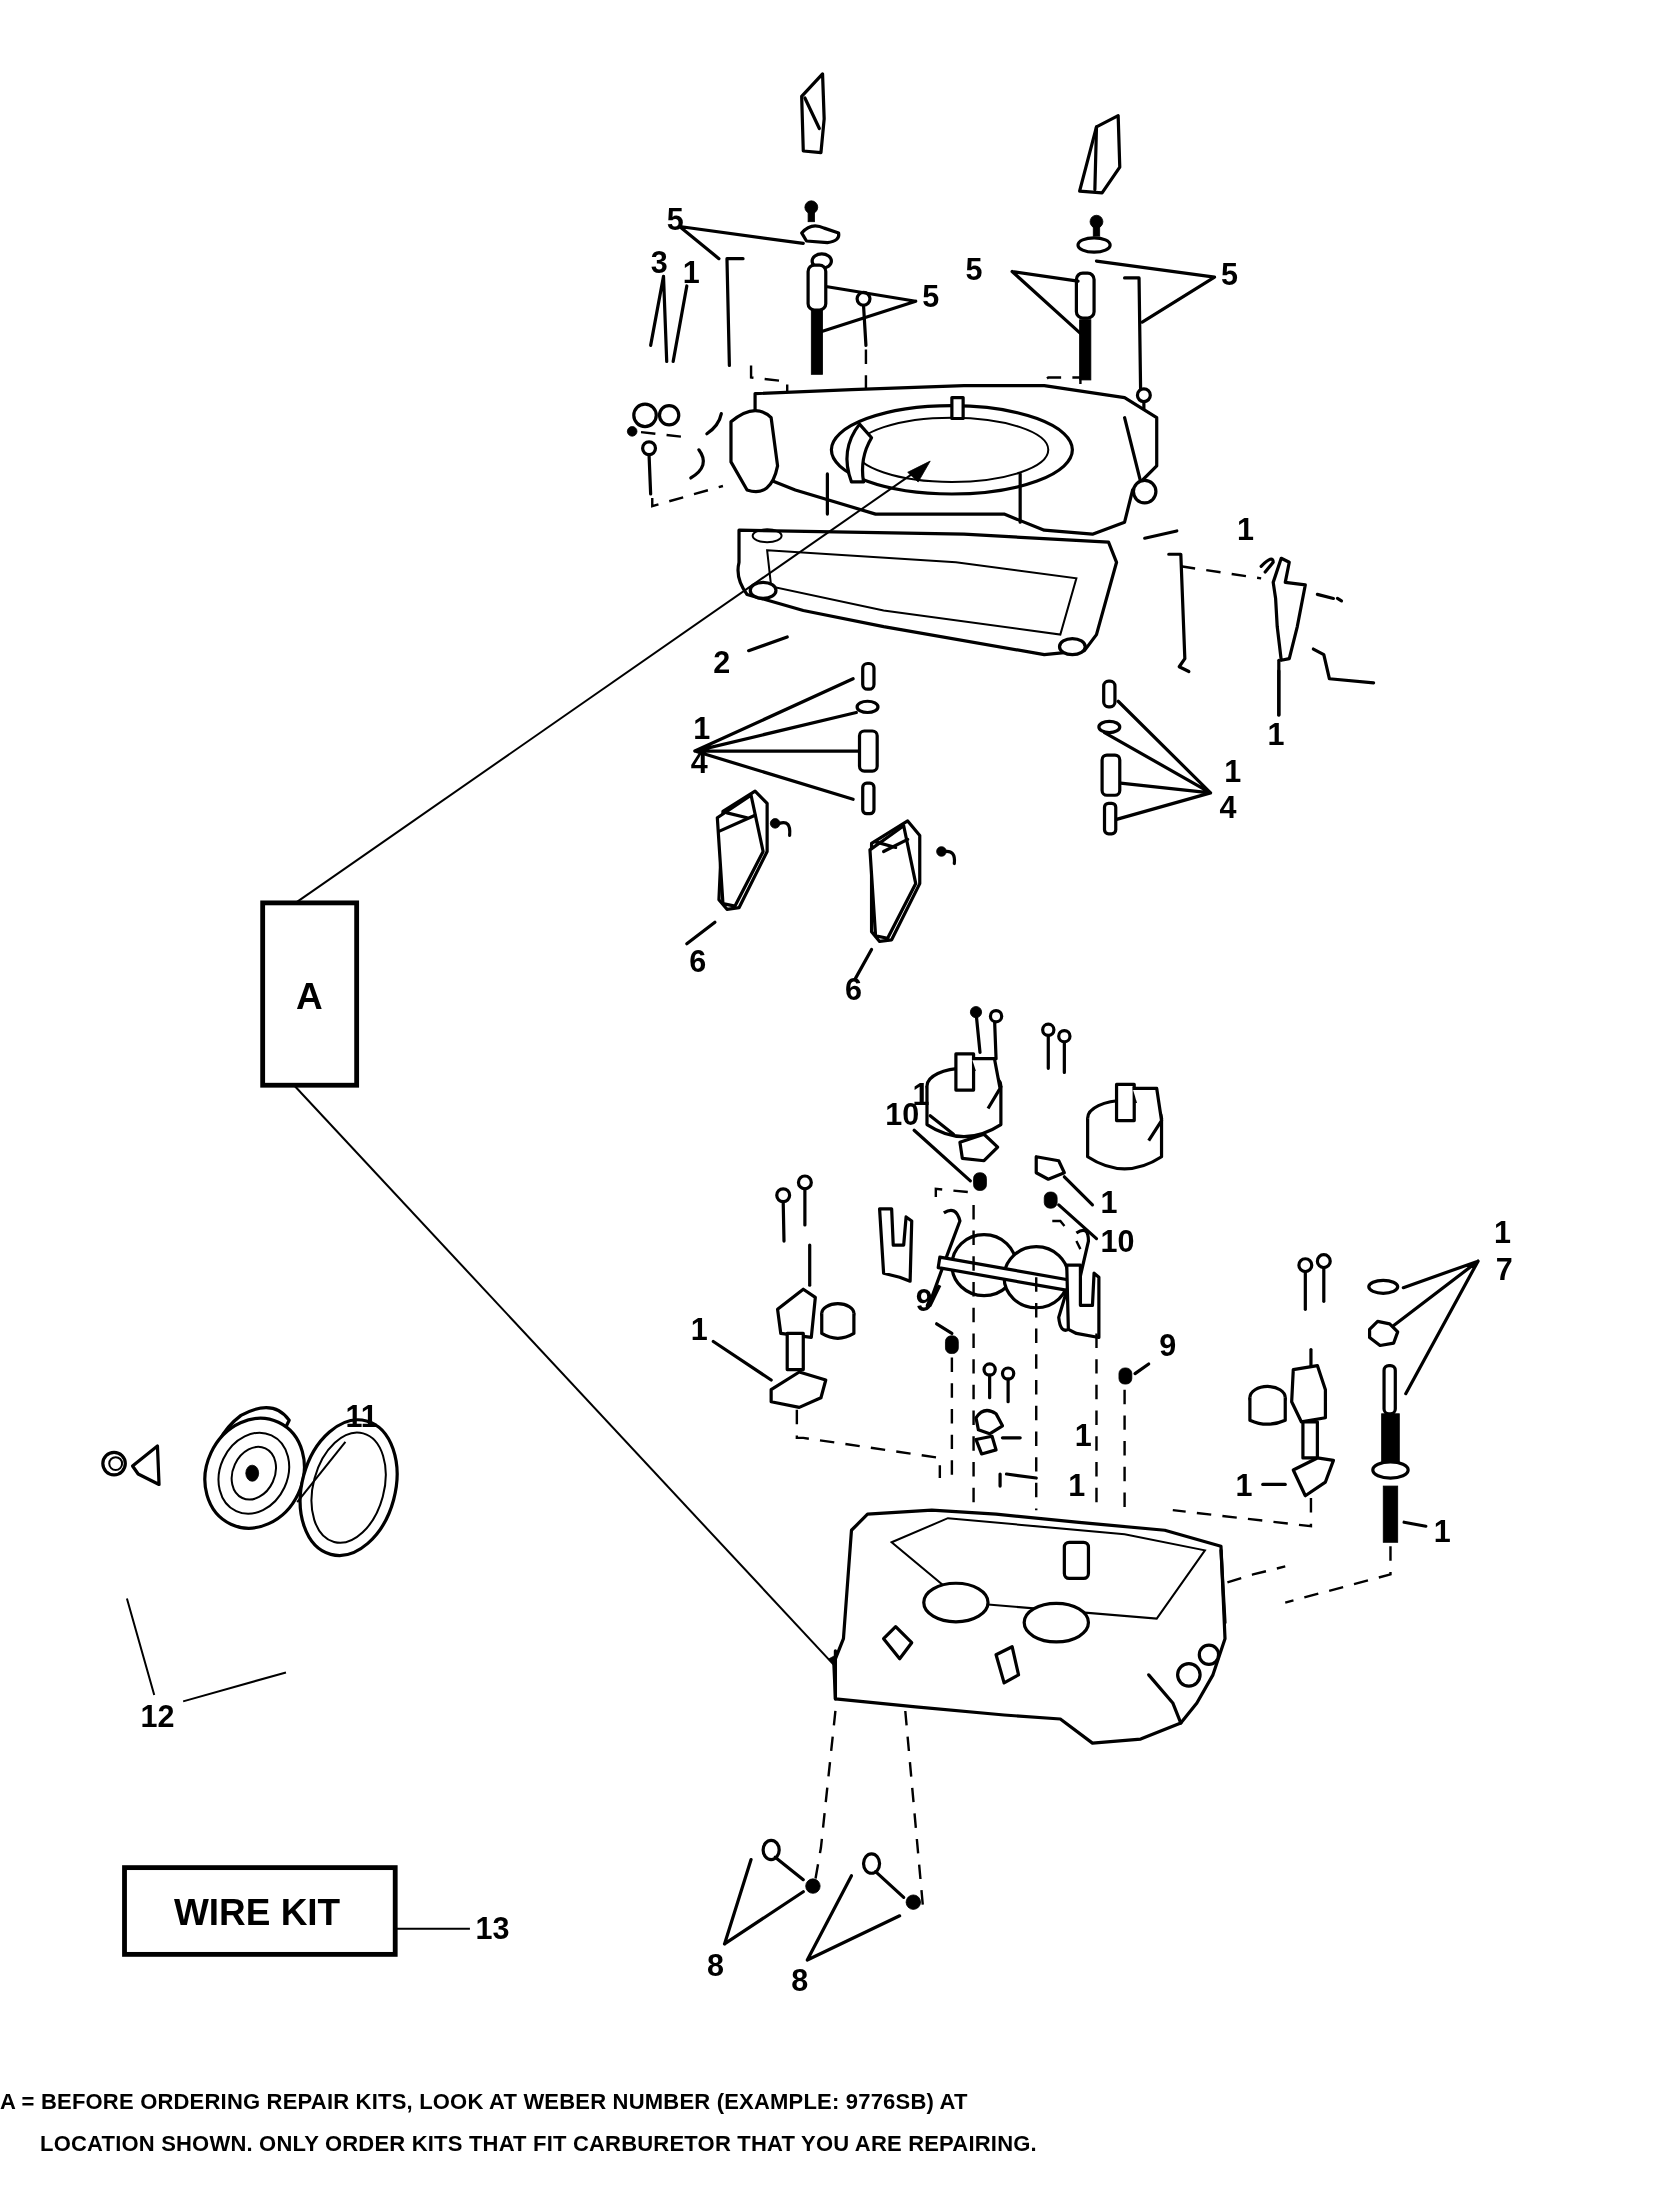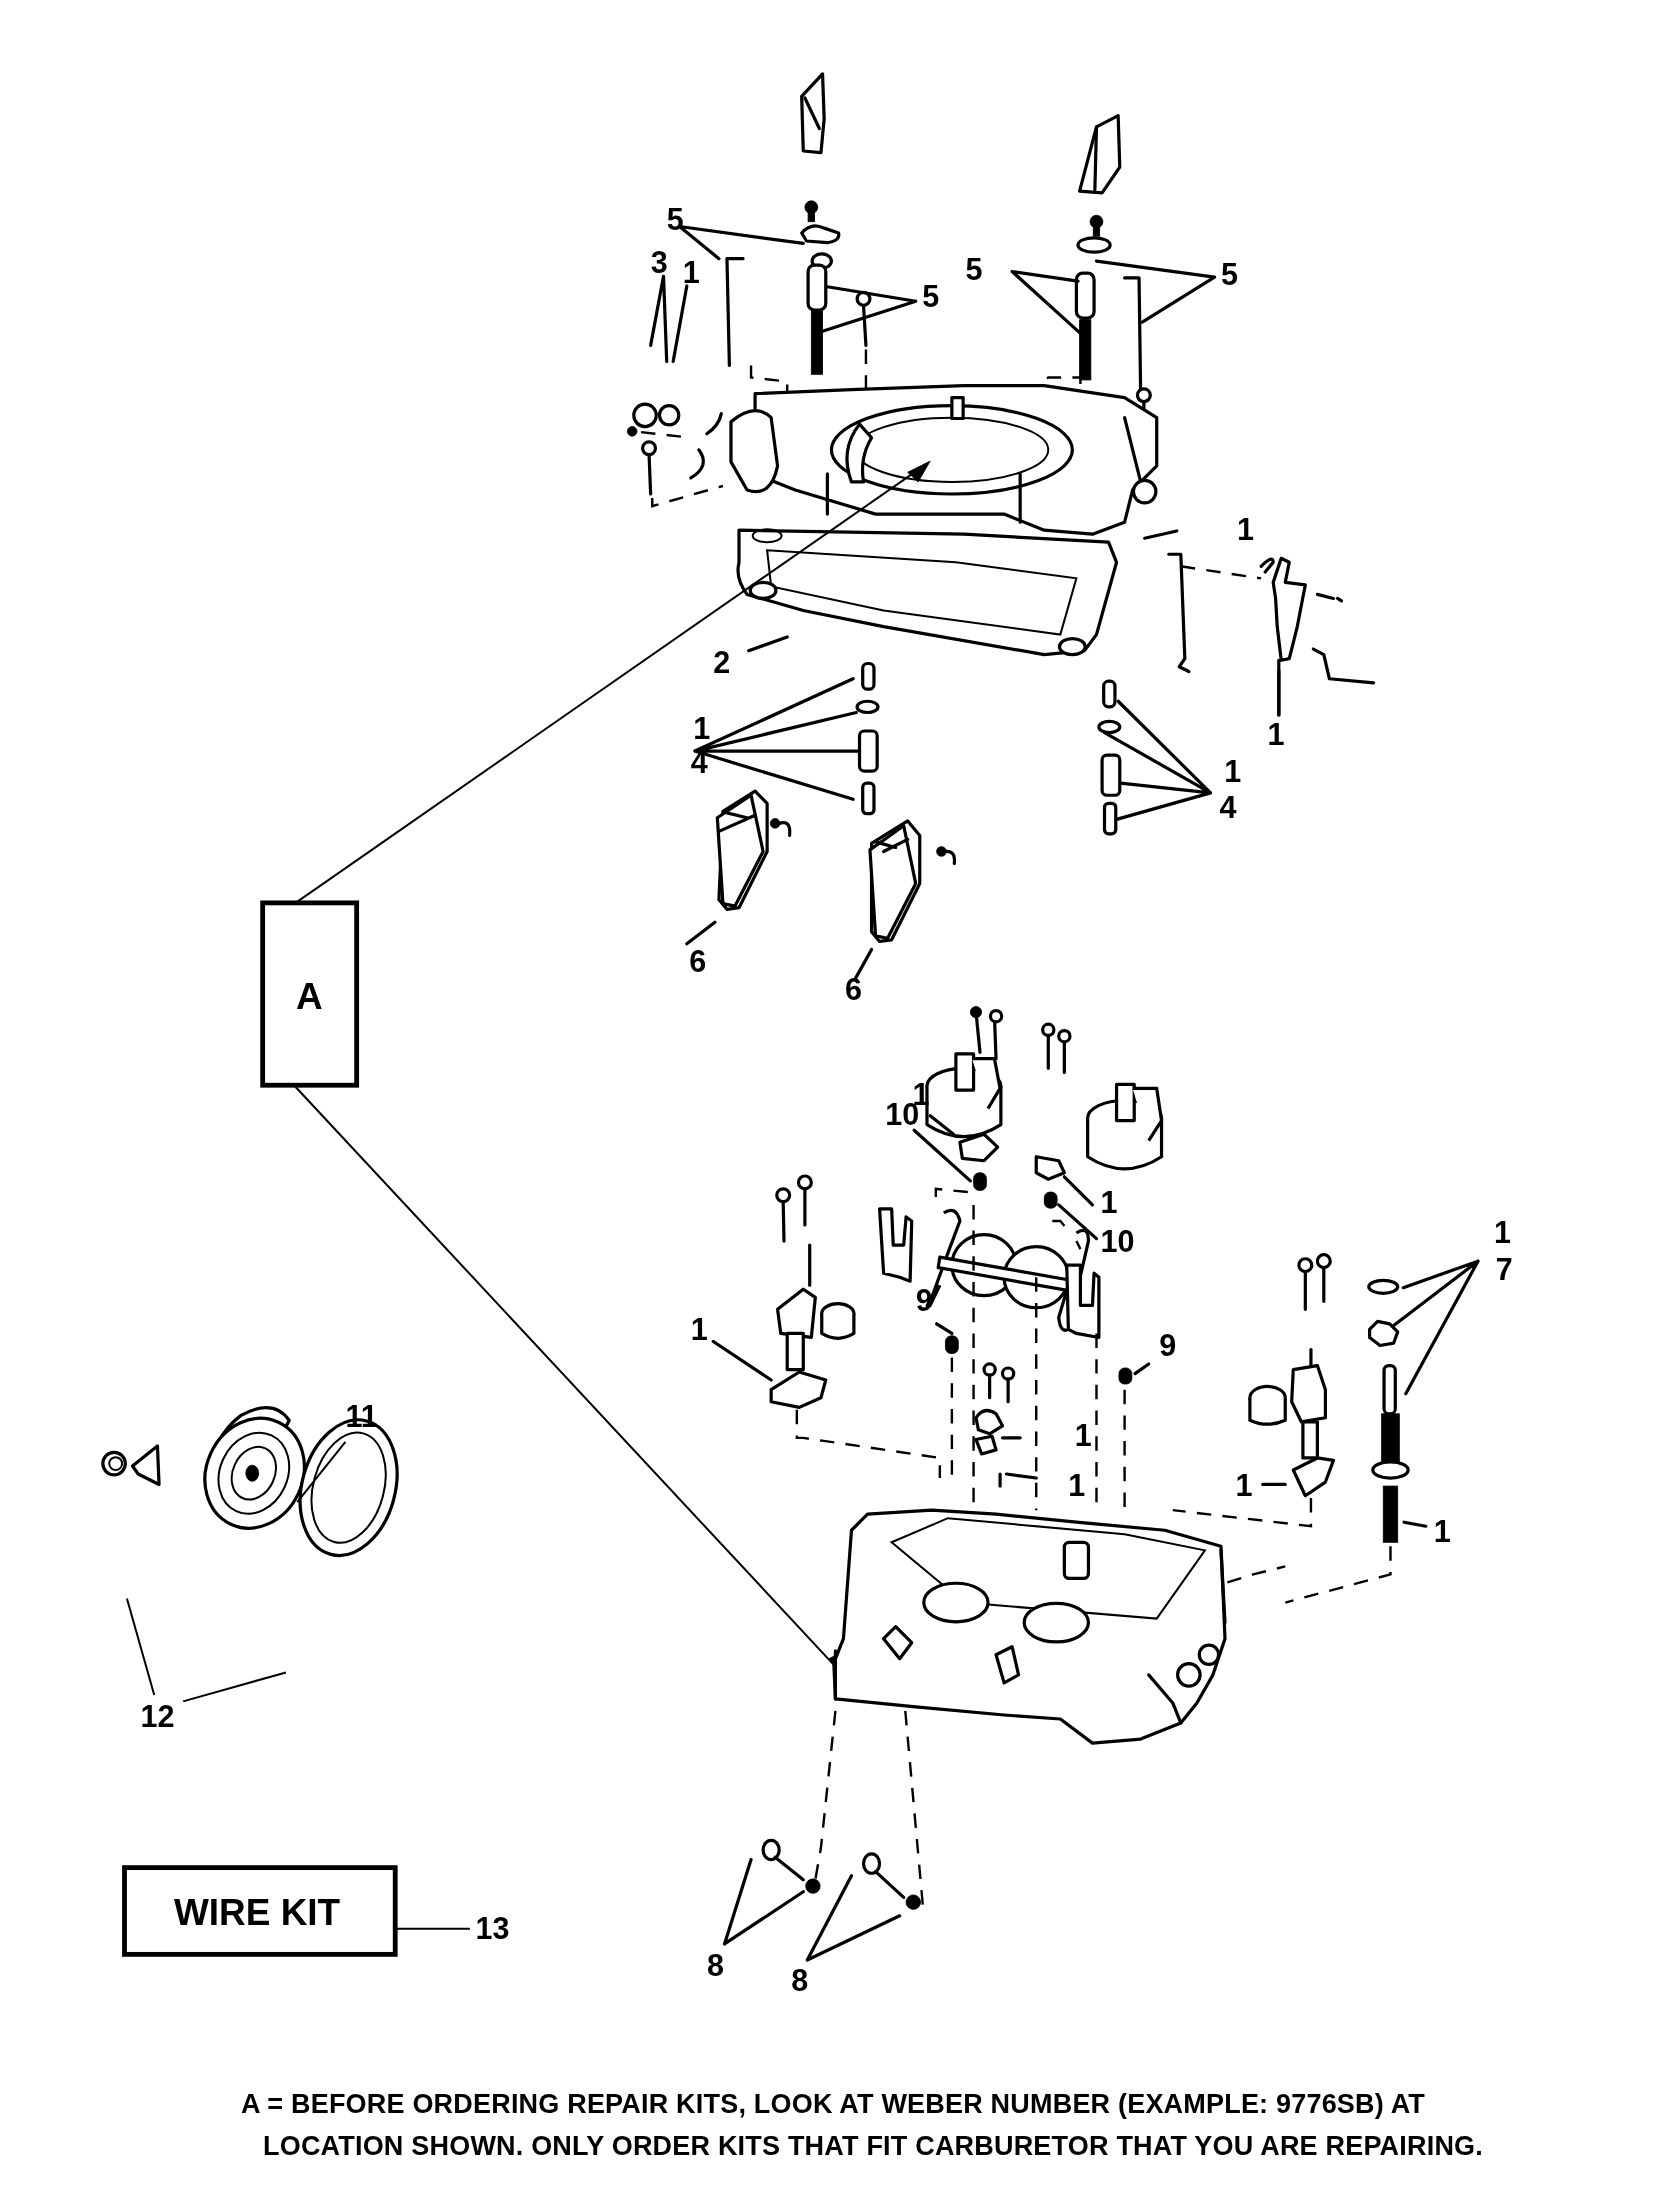--- a/index.html
+++ b/index.html
@@ -5,21 +5,21 @@
   html, body { margin: 0; padding: 0; background: #ffffff; }
   body { width: 1666px; height: 2205px; position: relative; overflow: hidden; font-family: "Liberation Sans", sans-serif; }
   #diagram { position: absolute; left: 0; top: 0; width: 1666px; height: 2205px; }
   .ln { stroke: #000; stroke-width: 4; fill: none; stroke-linecap: round; stroke-linejoin: round; }
   .thin { stroke: #000; stroke-width: 2.5; fill: none; }
   .dash { stroke: #000; stroke-width: 3; fill: none; stroke-dasharray: 18 14; }
   .part { stroke: #000; stroke-width: 4; fill: #fff; stroke-linejoin: round; }
   .dark { fill: #000; stroke: #000; }
   .callout { font-family: "Liberation Sans", sans-serif; font-weight: bold; font-size: 38px; fill: #000; }
   .boxlbl { font-family: "Liberation Sans", sans-serif; font-weight: bold; font-size: 46px; fill: #000; }
-  .note { position: absolute; left: 0; width: 1666px; text-align: center; font-family: "Liberation Sans", sans-serif; font-weight: bold; font-size: 27px; color: #000; letter-spacing: 0.2px; }
+  .note { position: absolute; left: 0; width: 1666px; text-align: left; font-family: "Liberation Sans", sans-serif; font-weight: bold; font-size: 22px; color: #000; letter-spacing: 0.2px; }
   #note1 { top: 2089px; }
   #note2 { top: 2131px; left: 40px; }
 </style>
 </head>
 <body>
 
 <svg id="diagram" viewBox="0 0 2074 2745" xmlns="http://www.w3.org/2000/svg">
 
   <g>
     <path class="part" d="M998,120 L1024,92 L1026,148 L1022,190 L1000,188 Z"></path>

